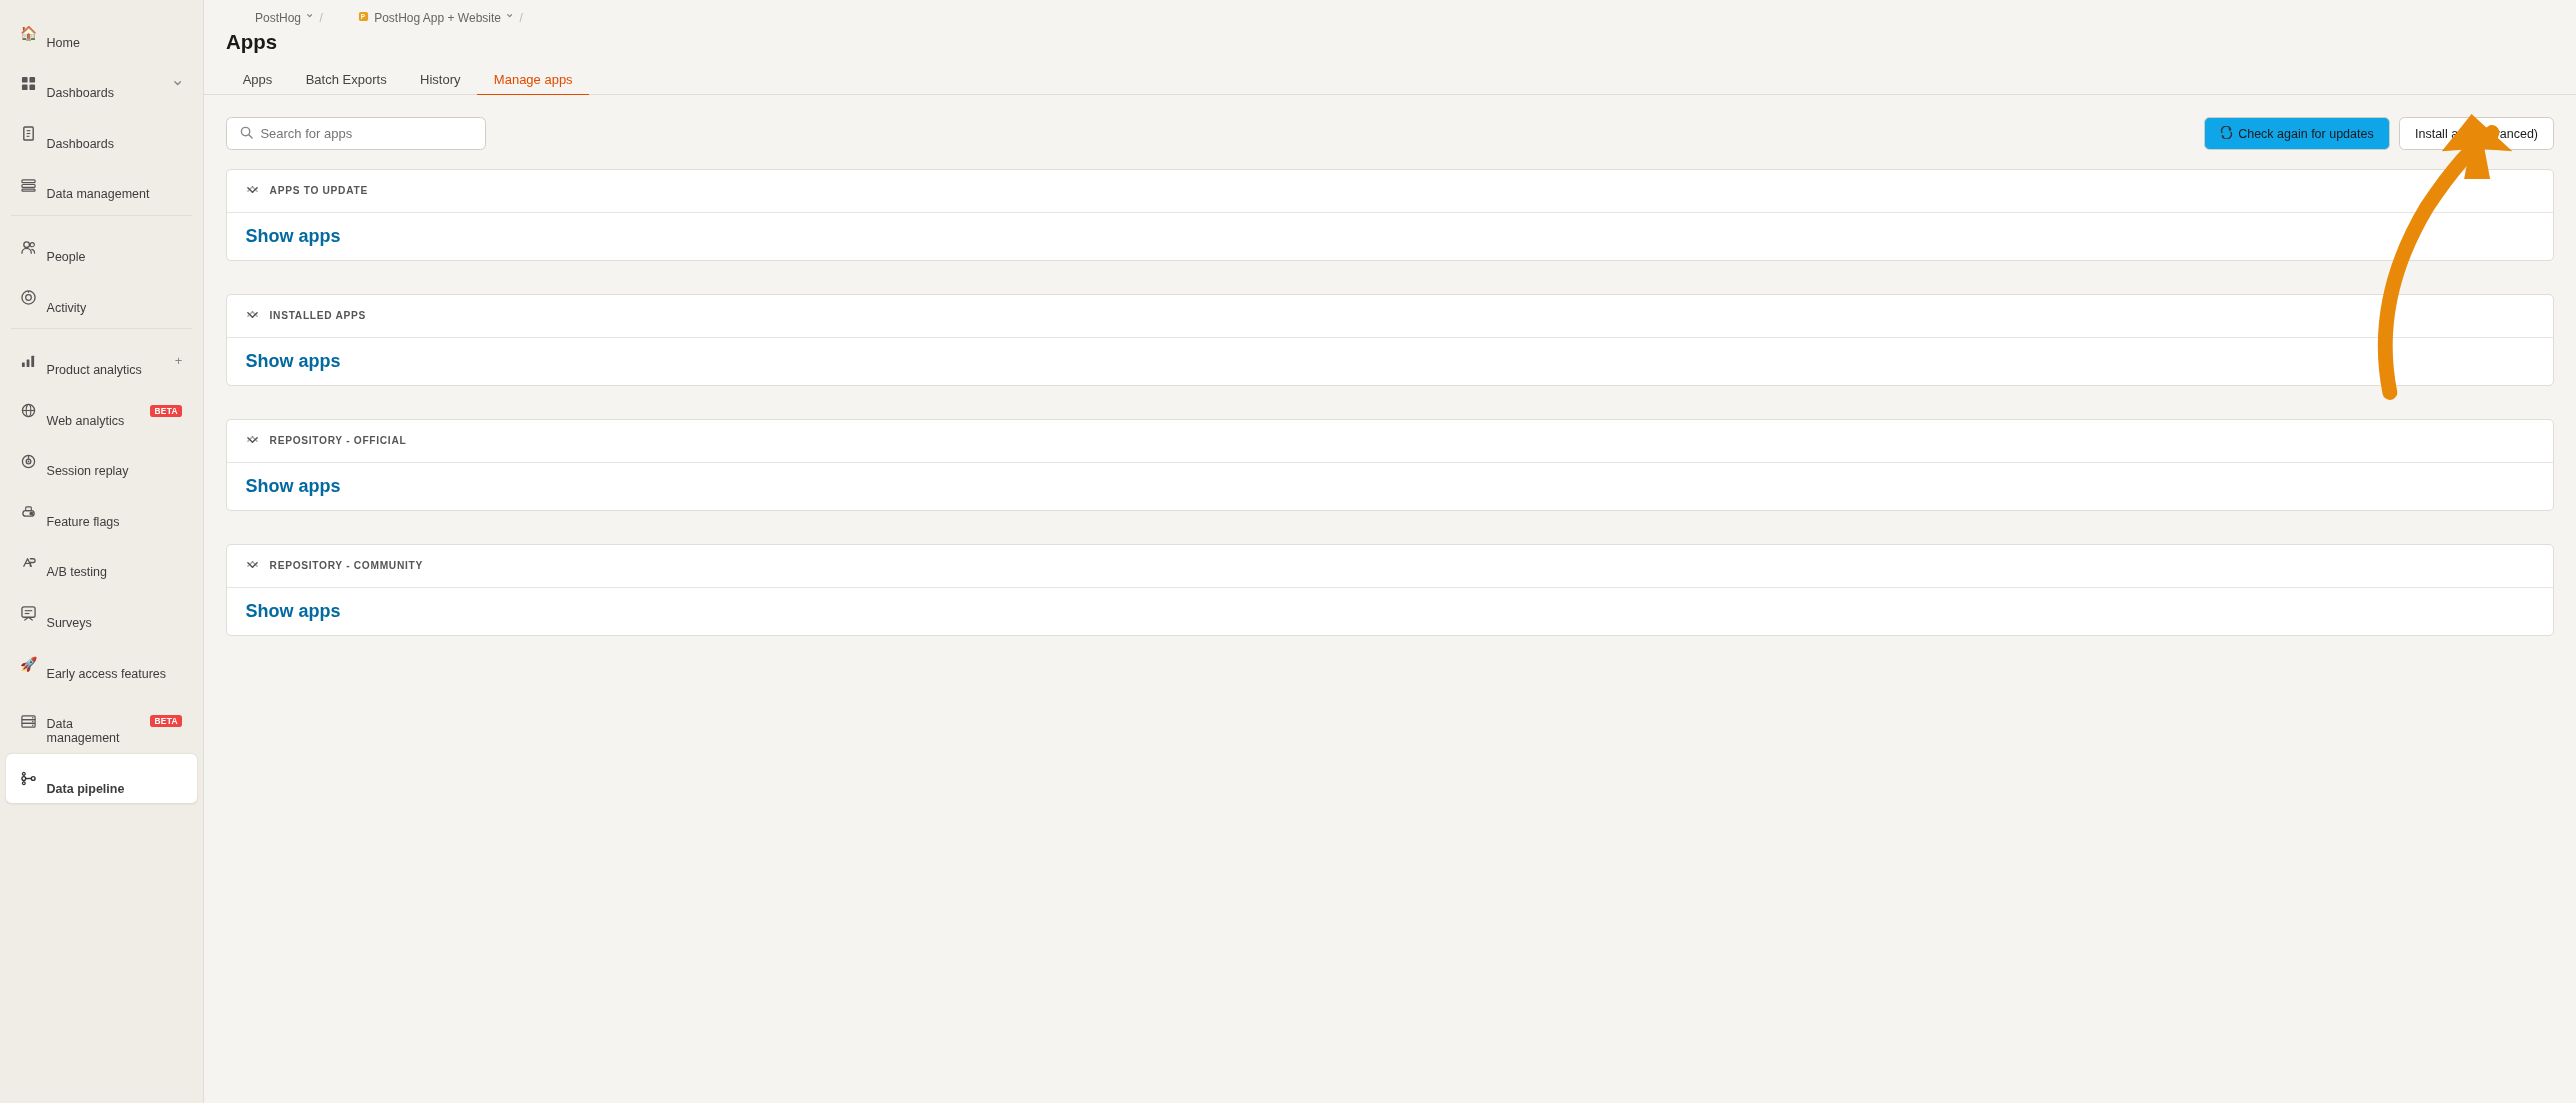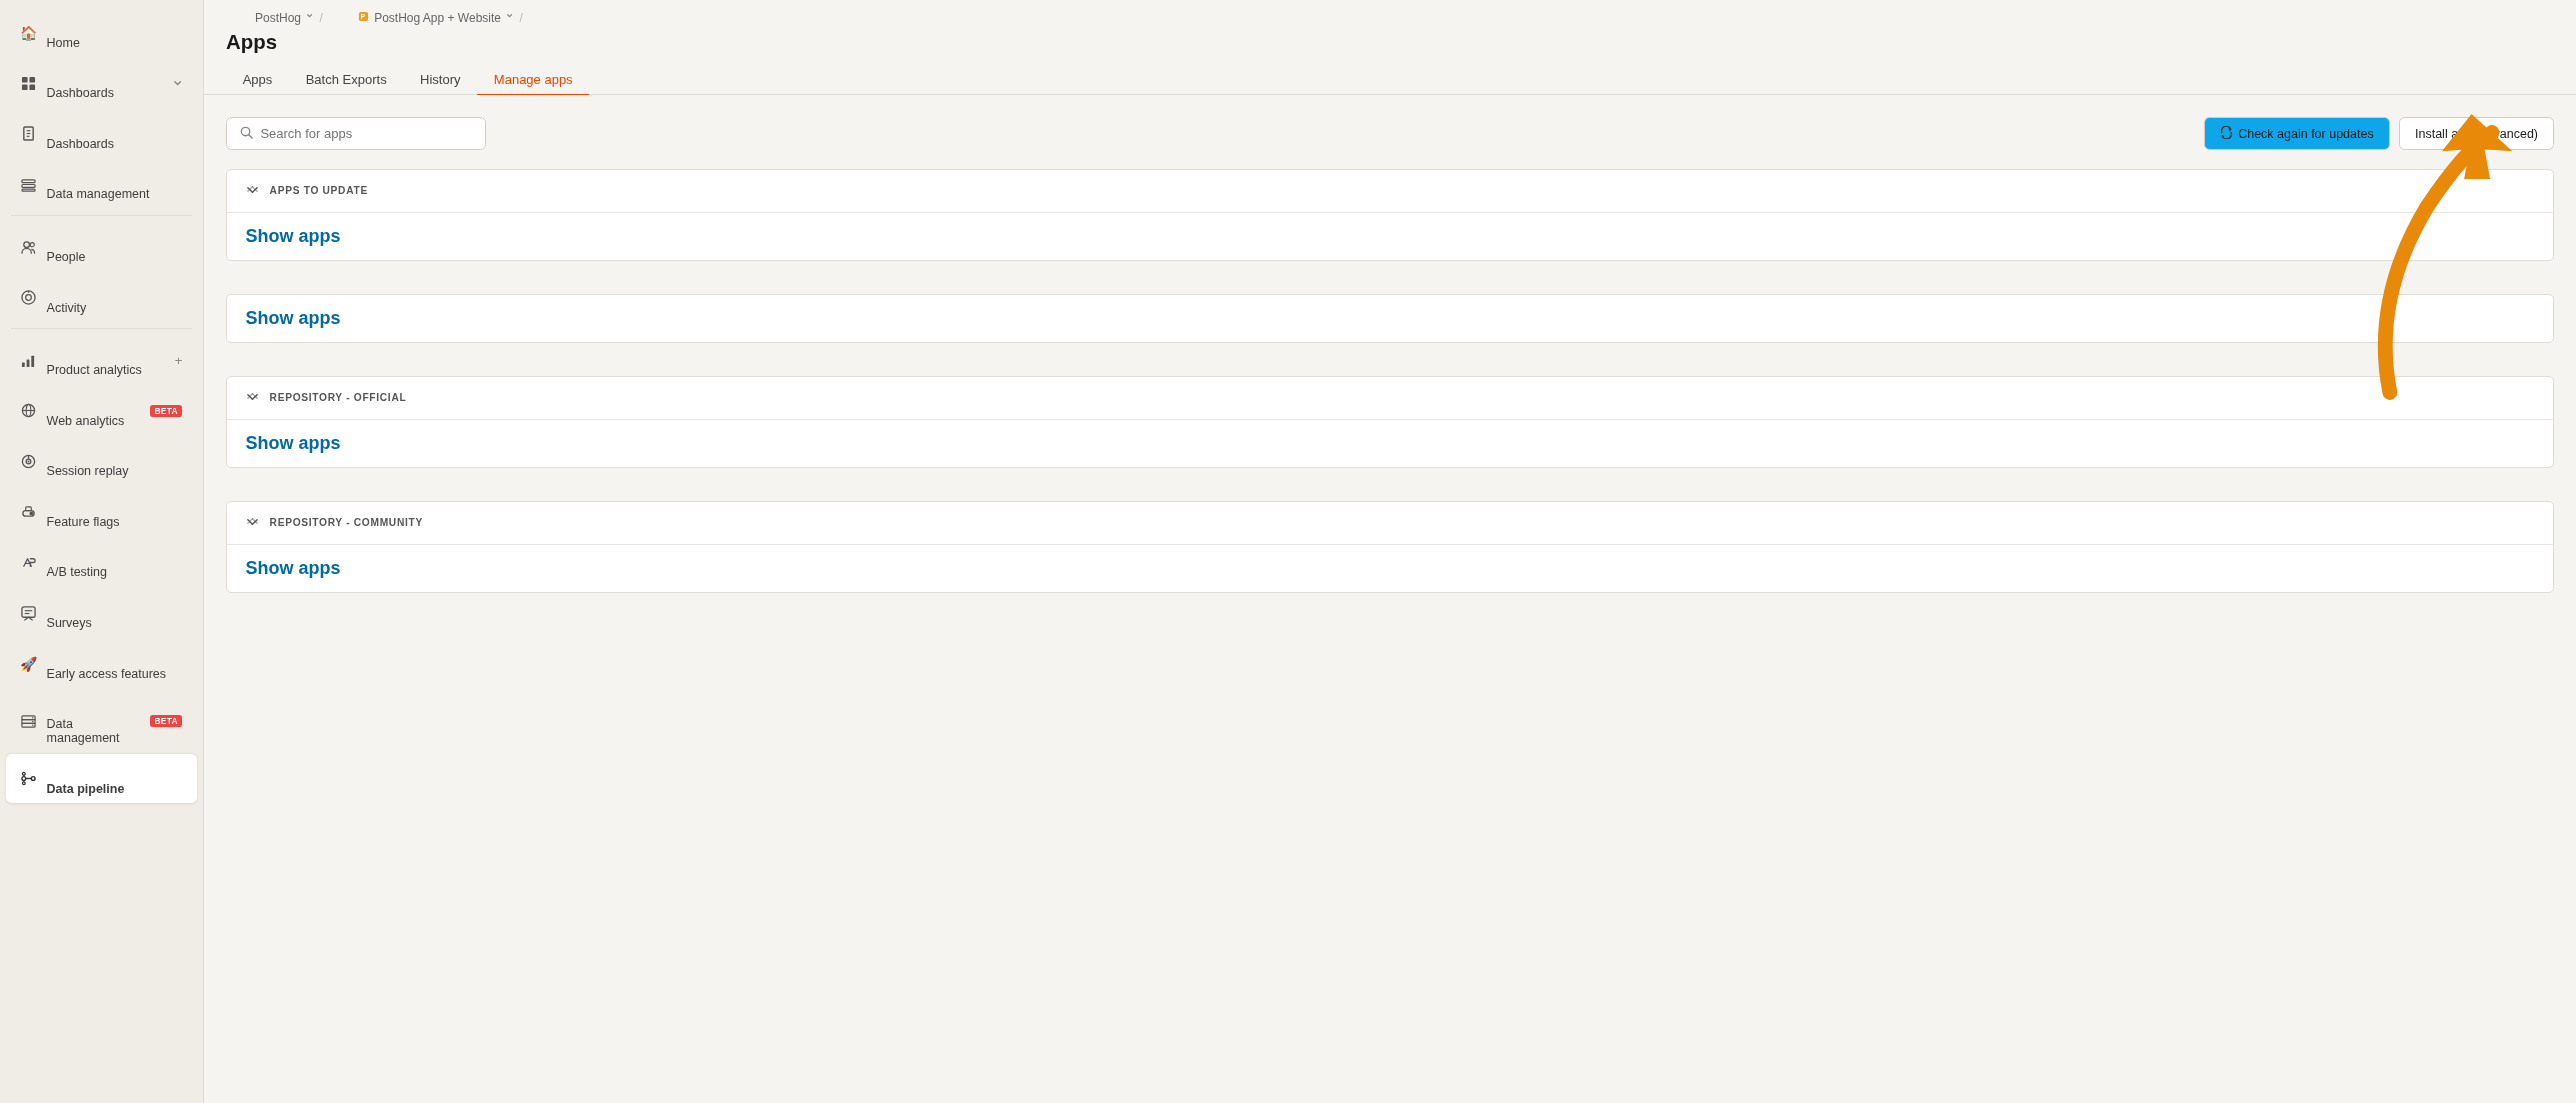--- a/index.html
+++ b/index.html
@@ -510,20 +510,31 @@
           </svg>
         </span>
         <span class="section-title">APPS TO UPDATE</span>
       </div>
       <div class="section-body">
         <span class="show-apps-link">Show apps</span>
       </div>
     </div>
 
     <div class="section-card">
+      <div class="section-header">
+        <span class="collapse-icon">
+          <svg width="13" height="13" viewBox="0 0 14 14" fill="none">
+            <line x1="2" y1="5" x2="7" y2="10" stroke="#555" stroke-width="1.5" stroke-linecap="round"></line>
+            <line x1="12" y1="5" x2="7" y2="10" stroke="#555" stroke-width="1.5" stroke-linecap="round"></line>
+            <line x1="2" y1="9" x2="7" y2="4" stroke="#555" stroke-width="1.5" stroke-linecap="round" opacity="0.5"></line>
+            <line x1="12" y1="9" x2="7" y2="4" stroke="#555" stroke-width="1.5" stroke-linecap="round" opacity="0.5"></line>
+          </svg>
+        </span>
+        <span class="section-title">INSTALLED APPS</span>
+      </div>
       <div class="section-body">
         <span class="show-apps-link">Show apps</span>
       </div>
     </div>
 
     <div class="section-card">
       <div class="section-header">
         <span class="collapse-icon">
           <svg width="13" height="13" viewBox="0 0 14 14" fill="none">
             <line x1="2" y1="5" x2="7" y2="10" stroke="#555" stroke-width="1.5" stroke-linecap="round"></line>

